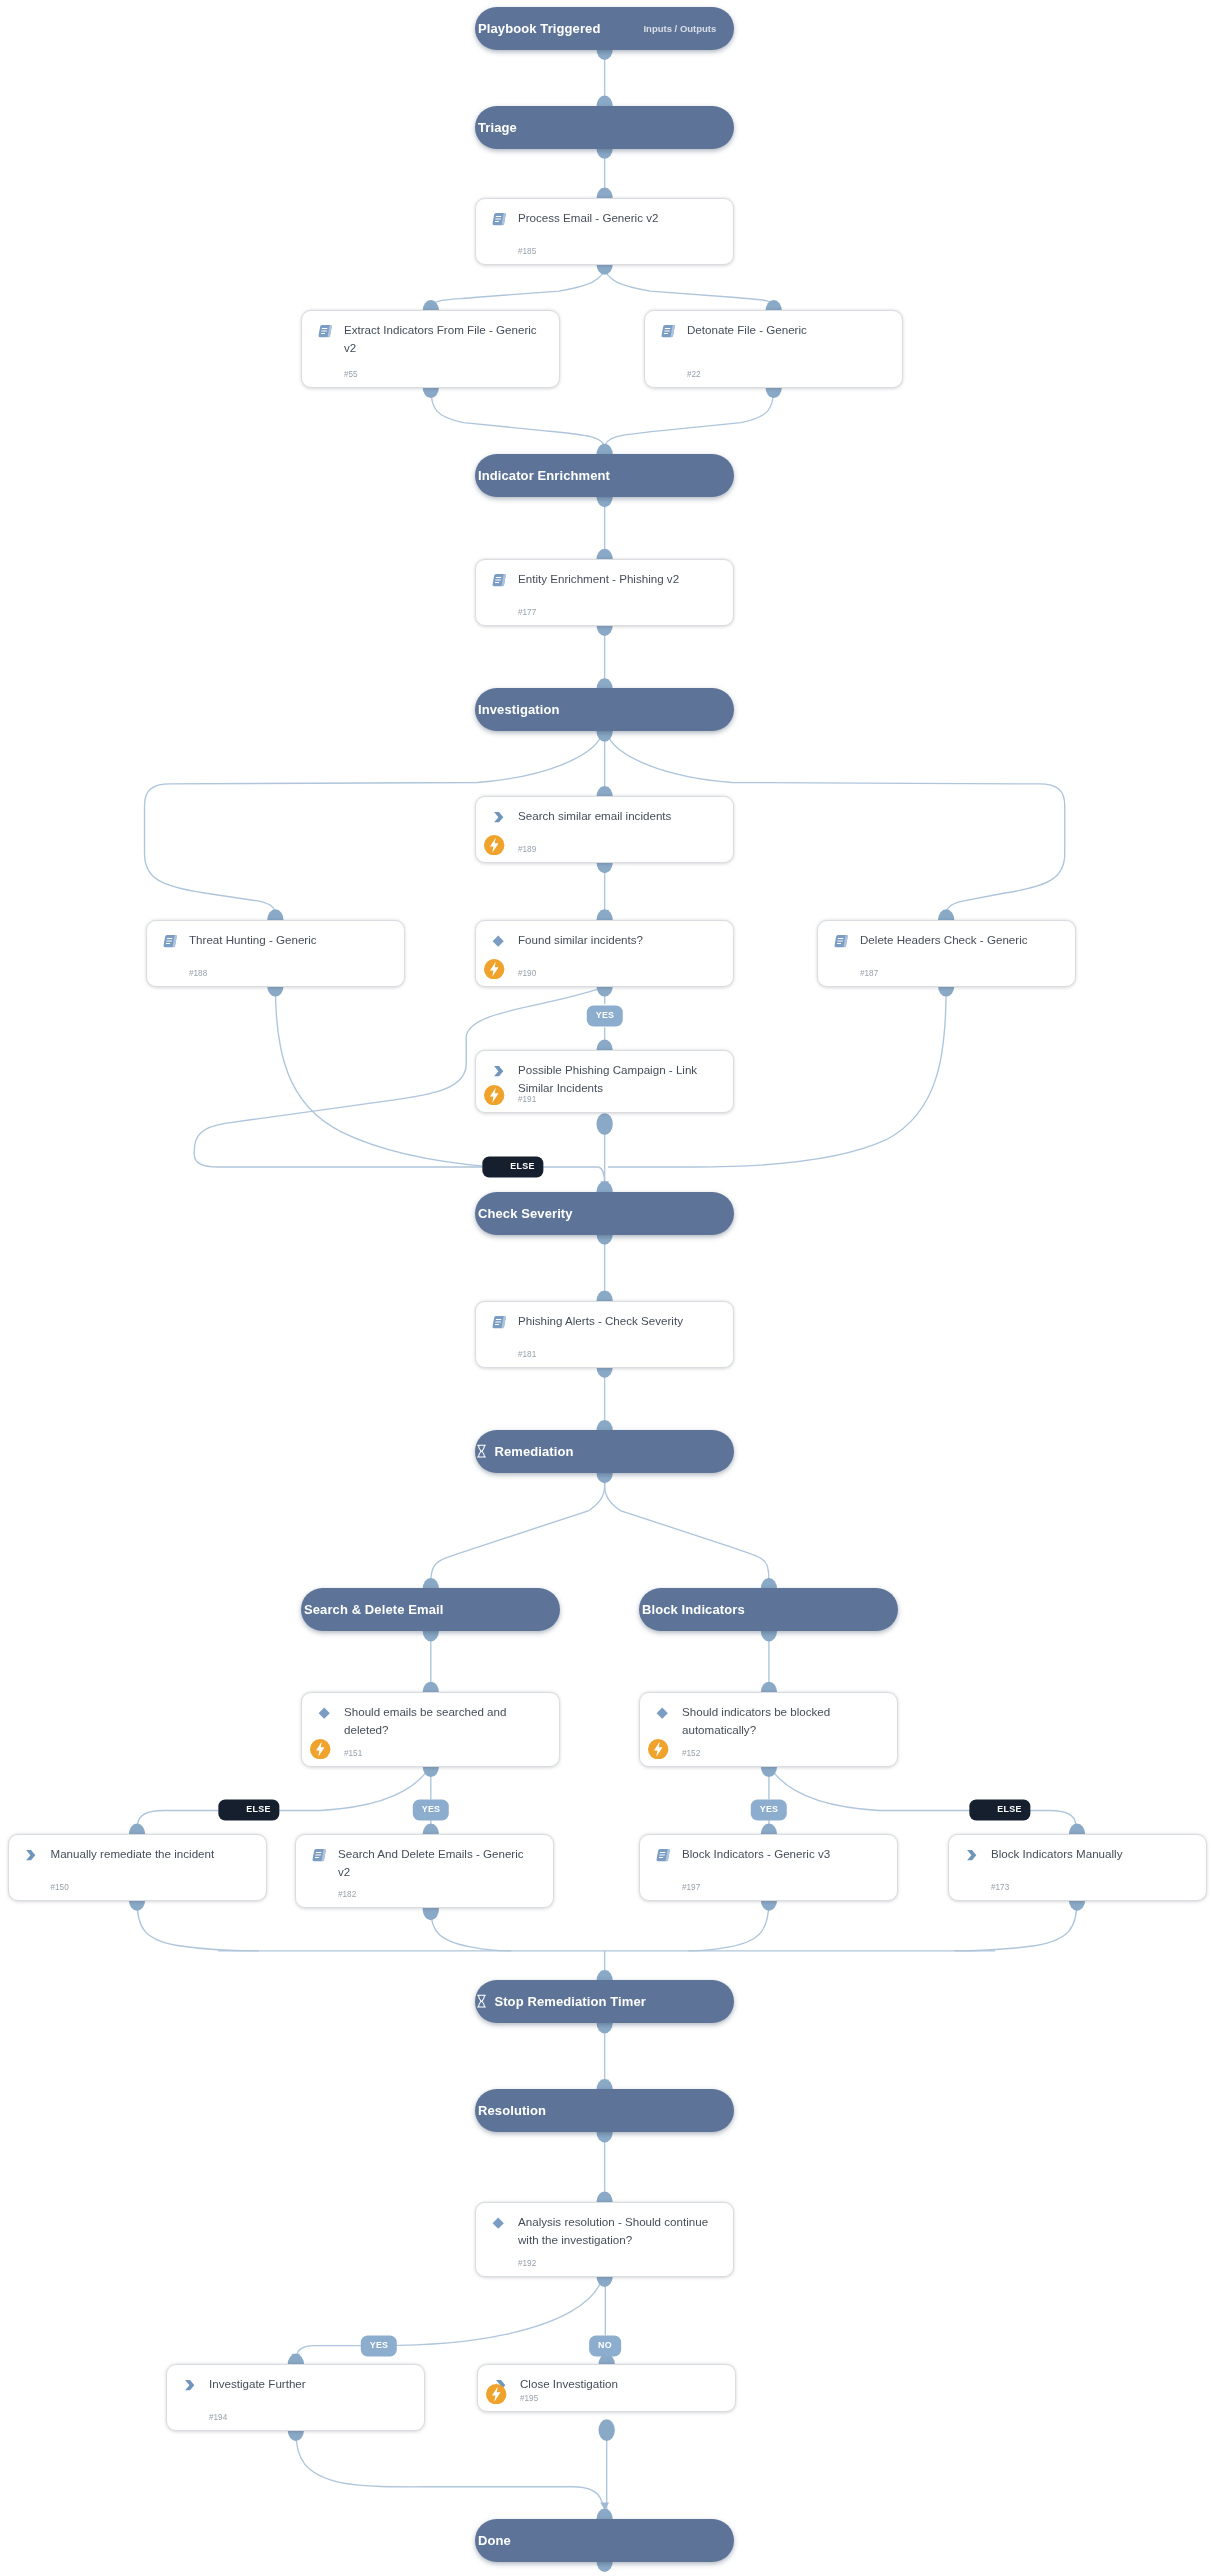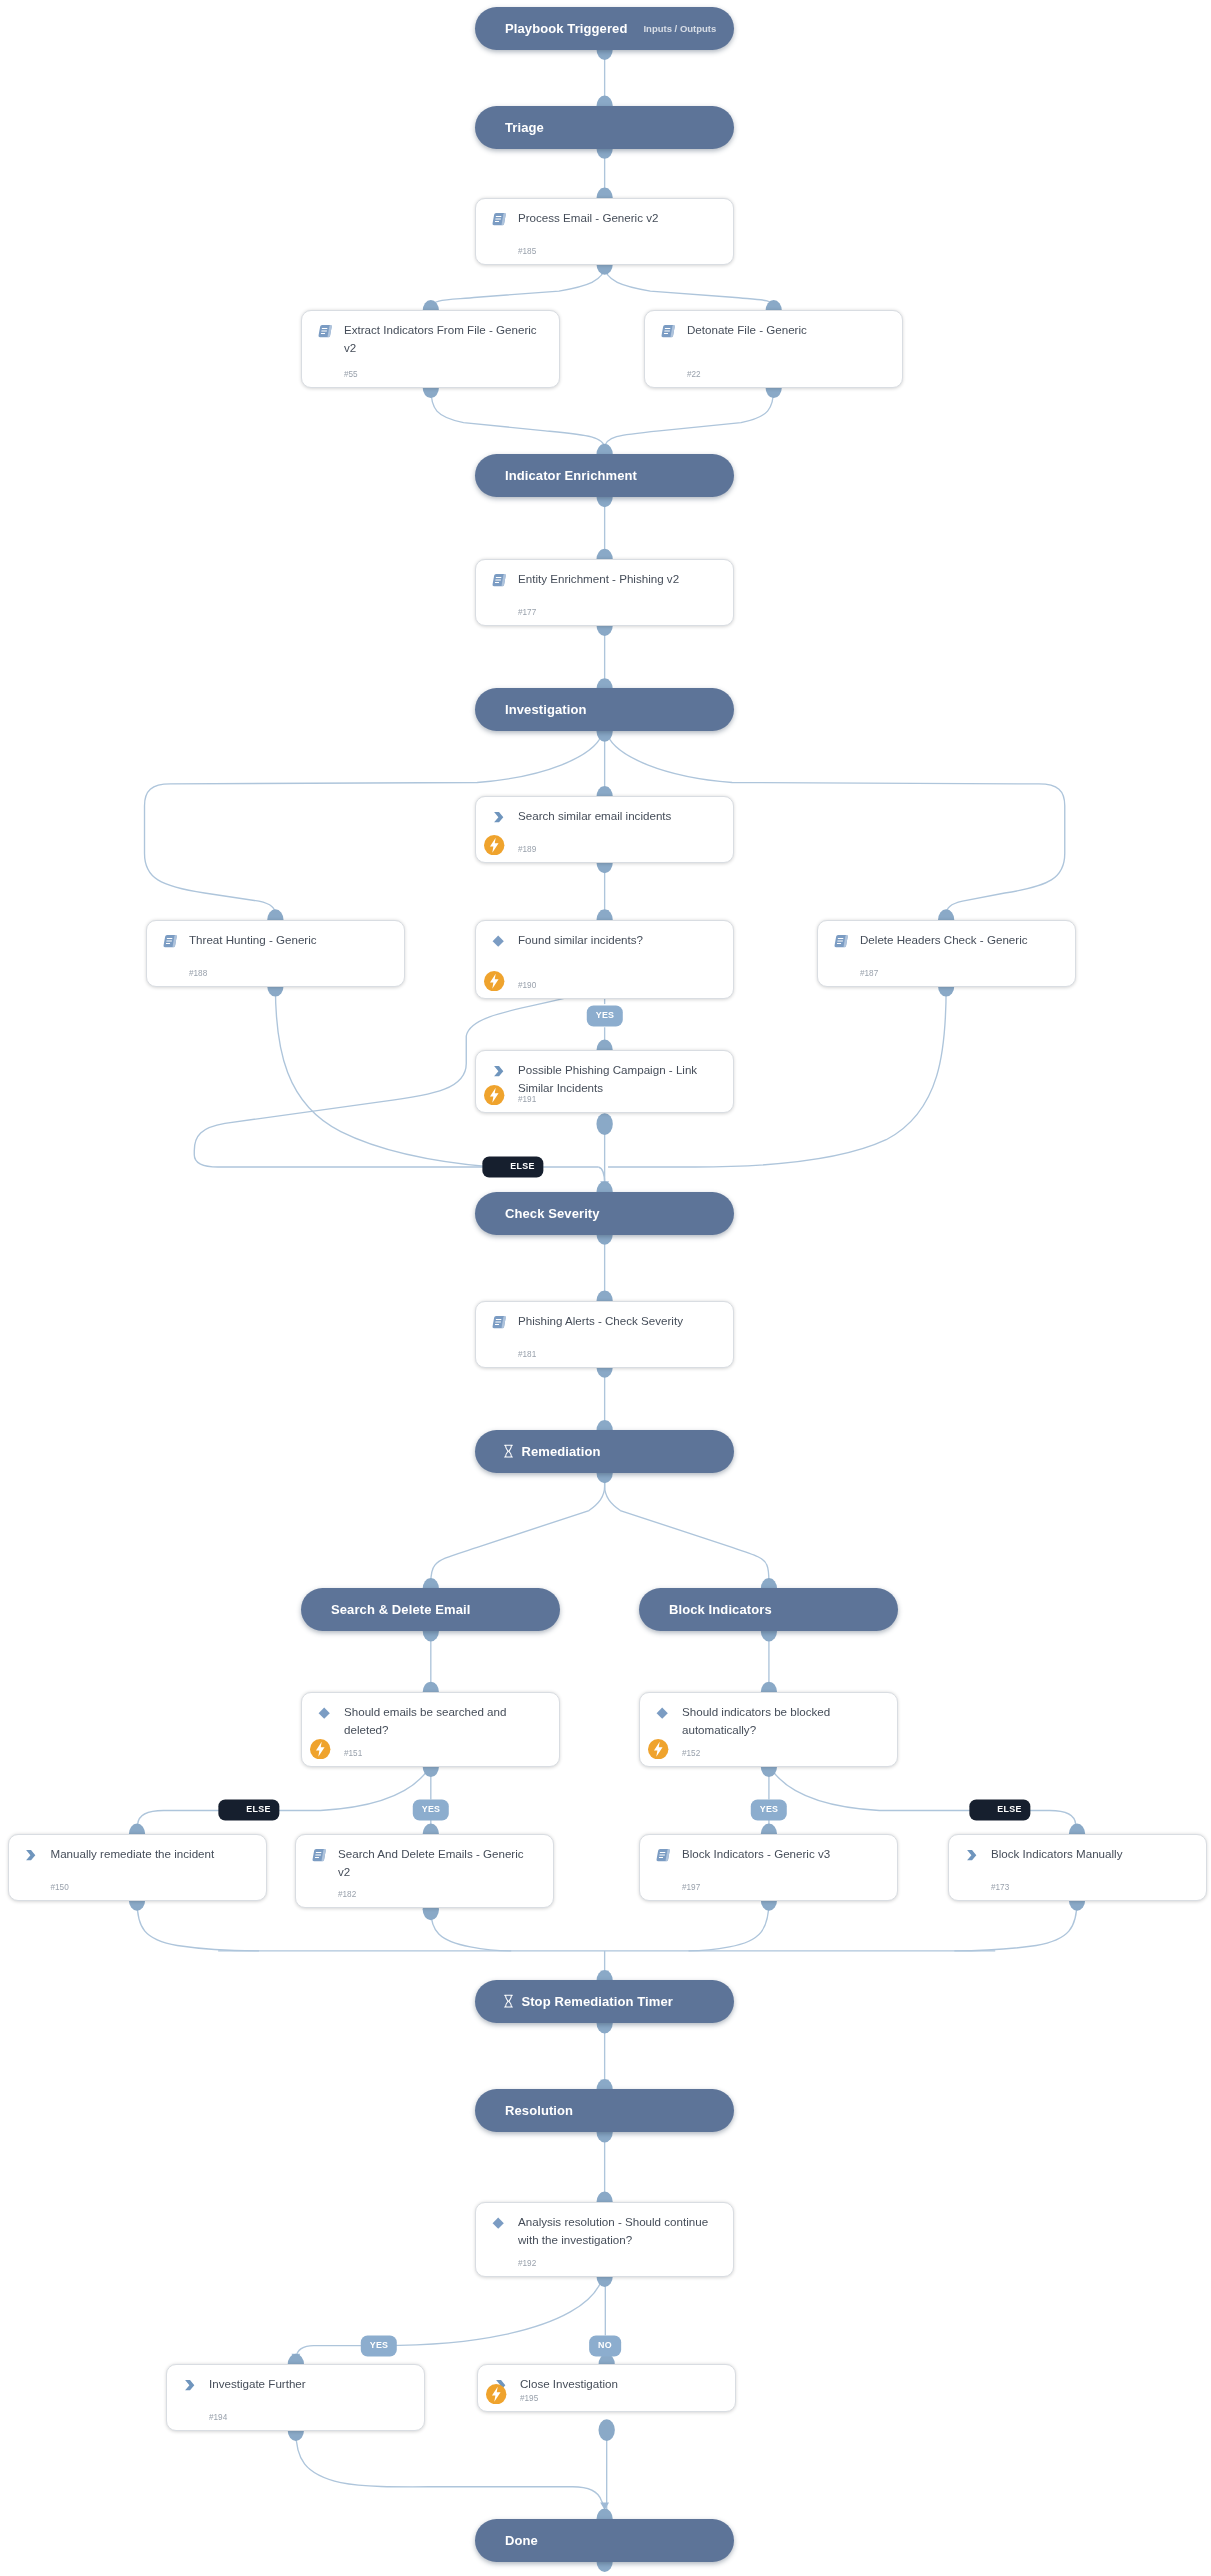--- a/index.html
+++ b/index.html
@@ -5,21 +5,21 @@
   html,body{margin:0;padding:0;background:#ffffff;}
   #canvas{
     position:relative;width:1212px;height:2576px;background:#ffffff;overflow:hidden;
     font-family:"Liberation Sans",sans-serif;
   }
   #wires{position:absolute;left:0;top:0;}
   .node{position:absolute;box-sizing:border-box;}
   .node.header{
     border-radius:22px;background:#5d7498;
     box-shadow:0 2px 4.8px rgba(46,62,88,.38);
-    display:flex;align-items:center;padding-left:30px;
+    display:flex;align-items:center;padding-left:3px;
     cursor:pointer;
   }
   .hlabel{color:#ffffff;font-size:13px;font-weight:700;letter-spacing:0.1px;}
   .hicon{display:inline-flex;margin-right:6.1px;margin-left:-2.7px;}
   .hright{position:absolute;right:17.7px;color:rgba(255,255,255,.75);font-size:9.5px;font-weight:700;}
   .node.task{
     background:#ffffff;border:0.7px solid #d9dde2;border-radius:10px;
     box-shadow:0 0.7px 3.4px rgba(0,0,0,.16);cursor:pointer;
   }
   .ticon{position:absolute;left:13.6px;top:11.6px;}
@@ -254,21 +254,21 @@
               <rect x="2" y="2" width="17" height="18" rx="2.5" fill="#7b9cc3"></rect>
               <rect x="15.5" y="2" width="3.5" height="18" rx="1.5" fill="#aec3dc"></rect>
               <line x1="5" y1="7" x2="13" y2="7" stroke="#fff" stroke-width="1.7"></line>
               <line x1="5" y1="10.7" x2="13" y2="10.7" stroke="#fff" stroke-width="1.7"></line>
               <line x1="5" y1="14.4" x2="11" y2="14.4" stroke="#fff" stroke-width="1.7"></line>
             </g>
           </svg></span>
         <div class="ttitle">Threat Hunting - Generic</div>
         <div class="tnum">#188</div>
       </div>
-      <div class="node task" style="left: 475px; top: 920px; width: 259px; height: 79px;">
+      <div class="node task" style="left: 475px; top: 920px; width: 259px; height: 67px;">
         <span class="ticon"><svg width="16.4" height="16.4" viewBox="0 0 24 24">
             <rect x="6.2" y="6.2" width="11.6" height="11.6" fill="#7b9cc3" transform="rotate(45 12 12)"></rect>
           </svg></span>
         <div class="ttitle">Found similar incidents?</div>
         <div class="tnum">#190</div>
         <span class="bolt"><svg width="20.4" height="20.4" viewBox="0 0 30 30">
             <circle cx="15" cy="15" r="15" fill="#efa32d"></circle>
             <path d="M17.2 4 L8.8 17 h5 L12.2 26 L21.4 12.2 h-5.6 Z" fill="#ffffff"></path>
           </svg></span>
       </div>

